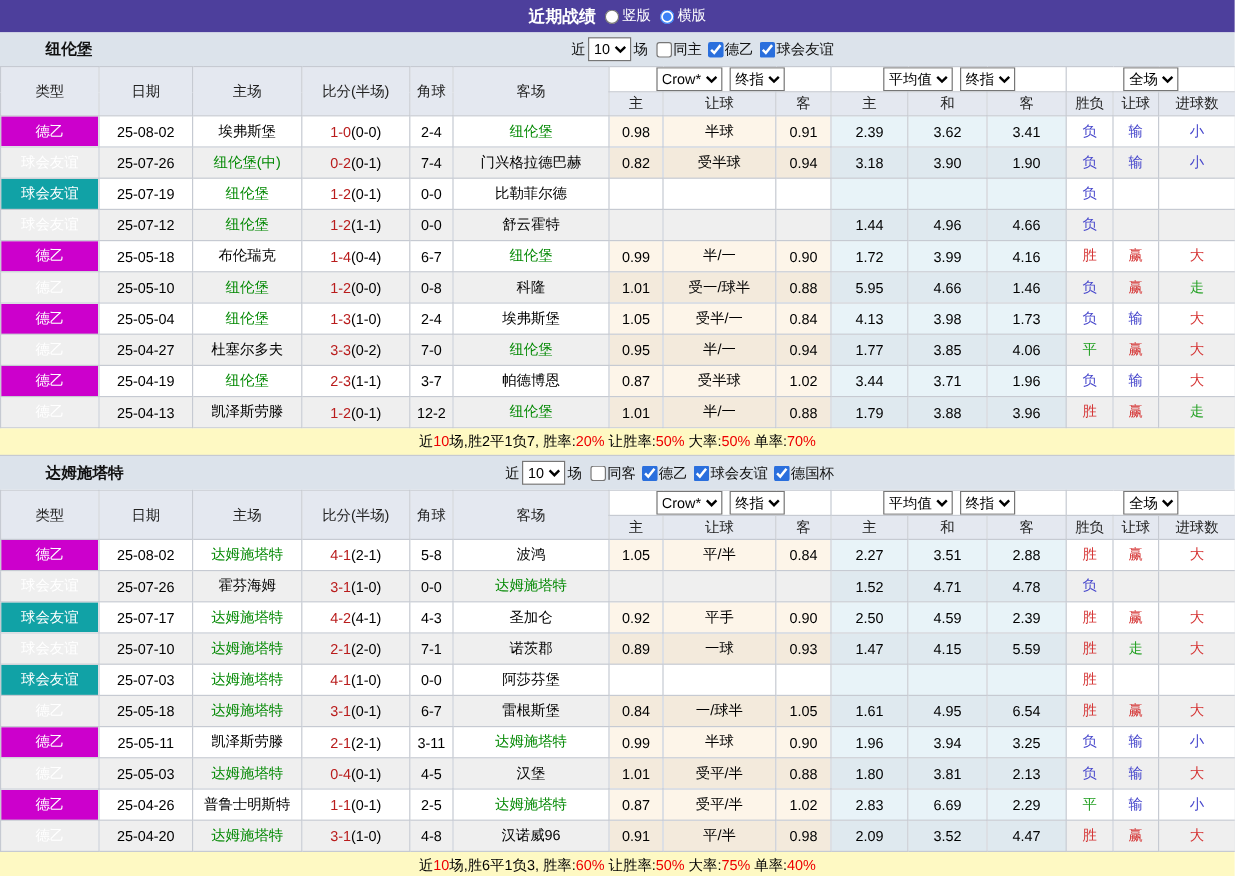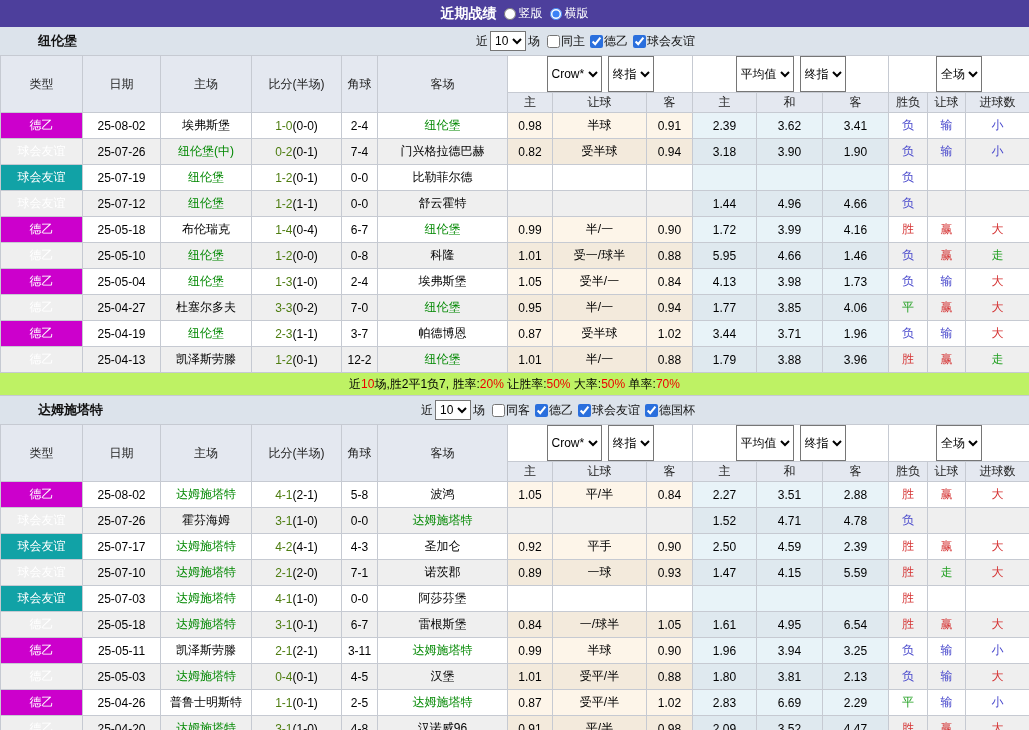--- a/index.html
+++ b/index.html
@@ -12,39 +12,39 @@
   .team{margin-left:38px;font-weight:bold;font-size:13px;color:#111;}
   .filter{position:absolute;right:334px;display:flex;align-items:center;font-size:12px;color:#111;}
   .filter .flbl{margin:0 2px;}
   .filter select{font-size:12px;height:20px;border:1px solid #767676;background:#fff;}
   .cb{display:flex;align-items:center;cursor:pointer;}
   .cb input{width:13px;height:13px;accent-color:#2a6fdd;margin:0 1px 0 5px;}
   table{border-collapse:collapse;table-layout:fixed;width:1029px;}
   th,td{border:1px solid #c6cad2;text-align:center;font-size:12px;padding:0;white-space:nowrap;overflow:hidden;}
   thead th{background:#e4e8f0;font-weight:normal;color:#222;height:20px;}
   th.selcell{background:#fff;}
-  .selcell select{font-size:12px;height:36px;margin:0 3px;border:1px solid #767676;background:#fff;}
+  .selcell select{font-size:12px;height:20px;margin:0 3px;border:1px solid #767676;background:#fff;}
   .hr2 th{height:19px;}
   tbody td{height:25px;background:#fff;color:#000;}
   tr.alt td{background:#efefef;}
   td.odds{background:#fdf5e9;}
   tr.alt td.odds{background:#f3ead c;}
   tr.alt td.odds{background:#f3eadc;}
   td.avg{background:#e8f3f8;}
   tr.alt td.avg{background:#dfe9ef;}
   td.lg-m{background:#cc00cc;color:#fff;}
   td.lg-t{background:#11a2a6;color:#fff;}
   td.clickable{cursor:pointer;}
   .hl{color:#008800;}
-  .ft{color:#4d7c0f;}
+  .ft{color:#b91c1c;}
   .ht{color:#000;}
   .r{color:#d53333;}
   .g{color:#22a022;}
   .b{color:#4747cc;}
-  .summary{height:22px;line-height:22px;text-align:center;font-size:12px;border-bottom:1px solid #c6cad2;color:#000;background:#bef264;}
+  .summary{height:22px;line-height:22px;text-align:center;font-size:12px;border-bottom:1px solid #c6cad2;color:#000;background:#fef9c3;}
   .summary .red{color:#ee0000;}
 </style>
 </head>
 <body>
 
 <div class="topbar">
   <span class="title">近期战绩</span>
   <label class="radio-lbl">
     <input type="radio" name="layout" style="">
     <span>竖版</span>

